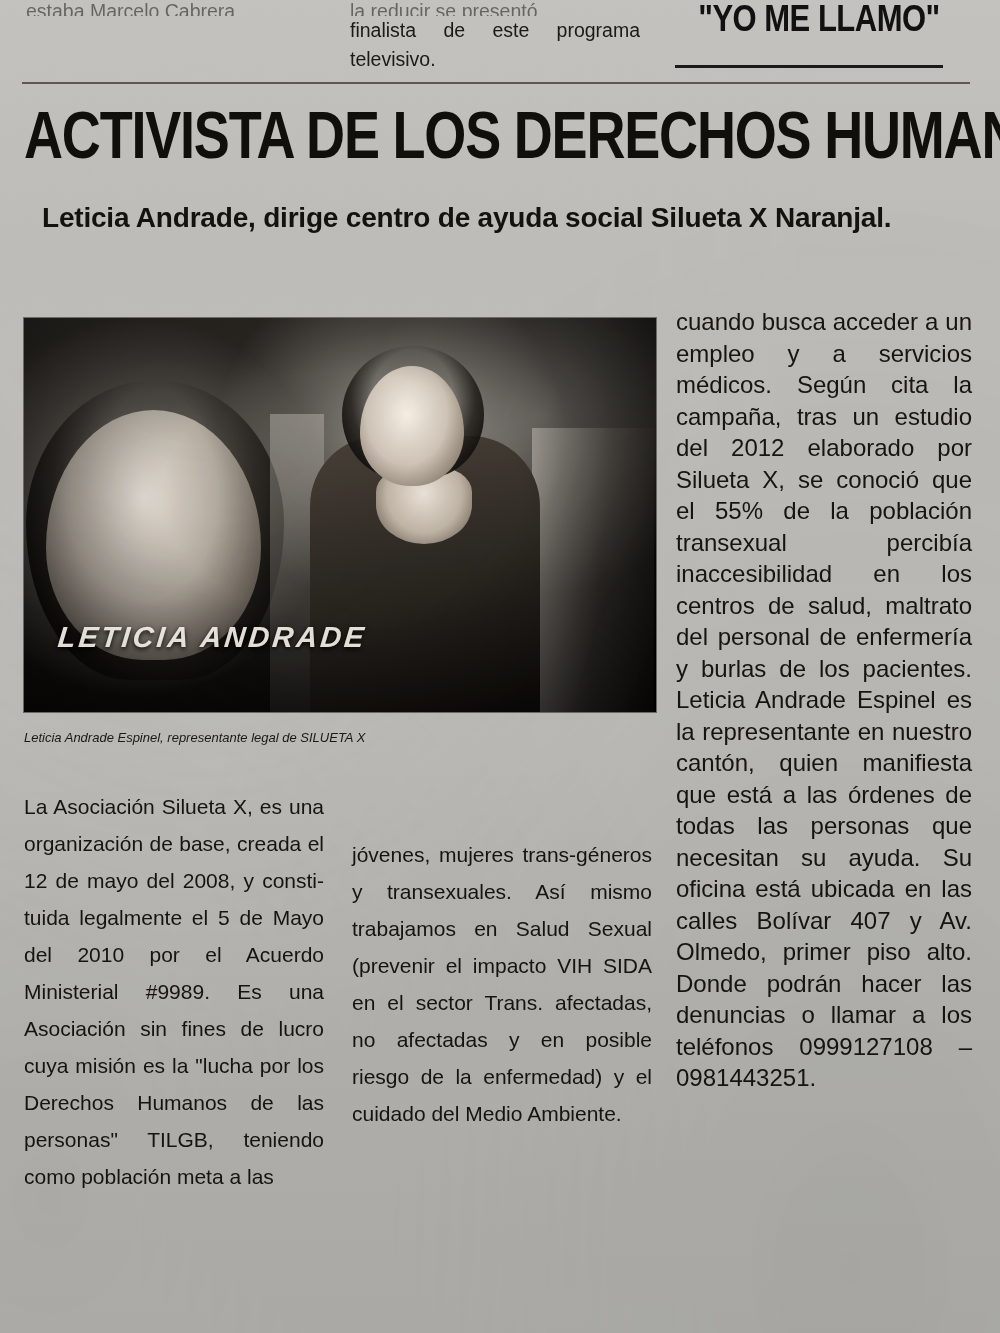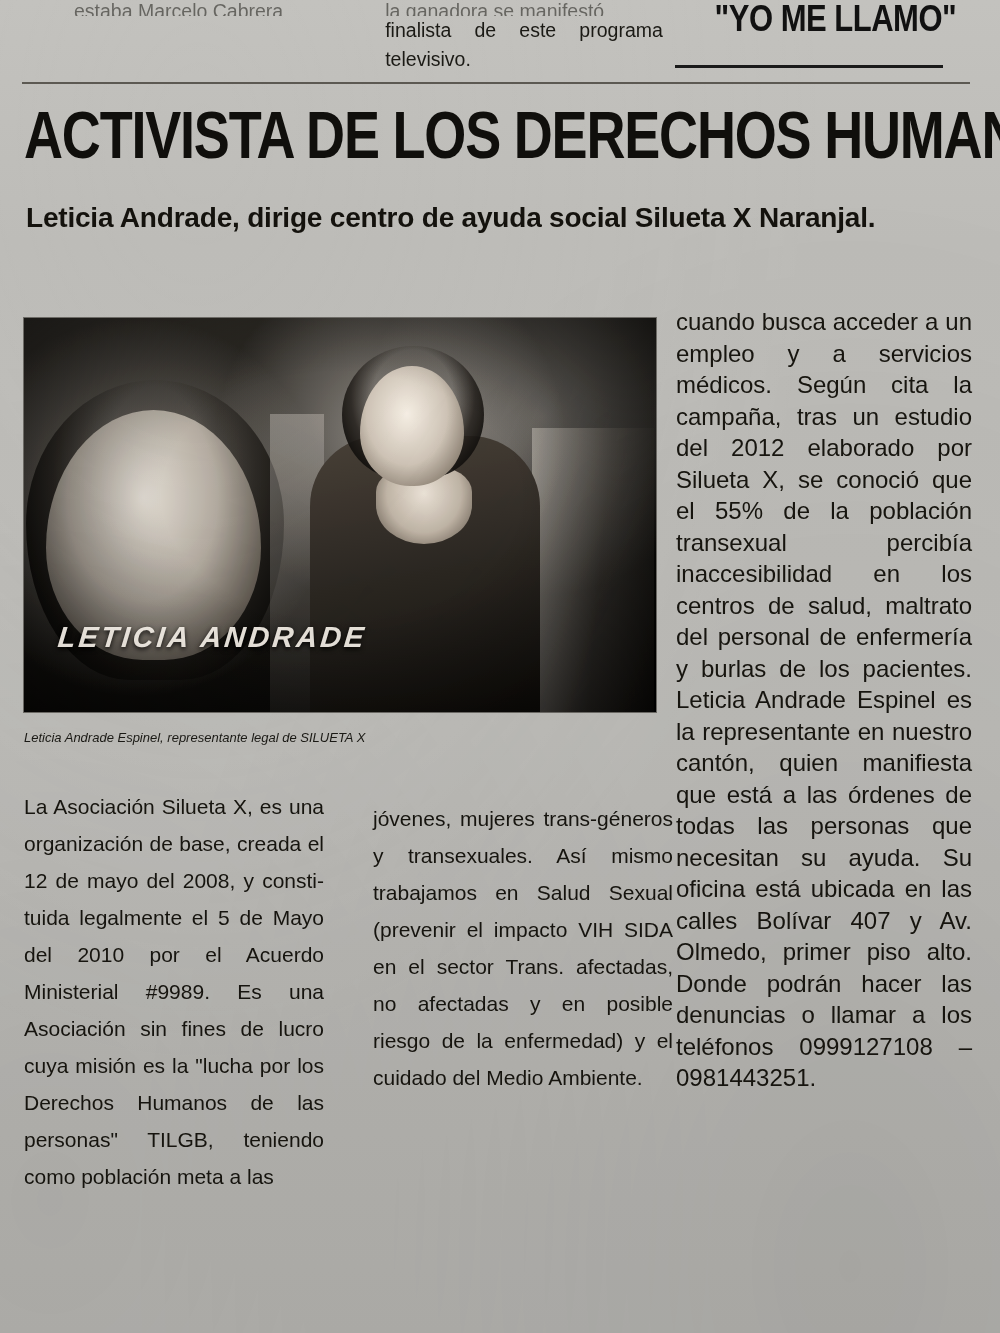--- a/index.html
+++ b/index.html
@@ -44,21 +44,21 @@
     display: flex;
     gap: 24px;
   }
   .topcol {
     font-size: 19.5px;
     line-height: 29px;
     text-align: justify;
     color: #1b1a15;
     overflow: hidden;
   }
-  .topcol.c1 { width: 300px; margin-left: 48px; }
+  .topcol.c1 { width: 300px; }
   .topcol.c2 { width: 290px; }
   .topcol.c3 {
     width: 300px;
     position: relative;
   }
   .clip-top {
     display: block;
     height: 16px;
     overflow: hidden;
     opacity: .55;
@@ -108,21 +108,21 @@
     line-height: 56px;
     letter-spacing: -1.2px;
     color: #100f0c;
     transform: scaleY(1.26) scaleX(1.02);
     transform-origin: top left;
     white-space: nowrap;
   }
   .subhead {
     position: absolute;
     top: 198px;
-    left: 26px;
+    left: 42px;
     width: 900px;
     font-weight: bold;
     font-size: 28px;
     line-height: 40px;
     color: #14120d;
     letter-spacing: -0.2px;
   }
 
   
   .photo-wrap {
@@ -263,41 +263,40 @@
     top: 788px;
     width: 300px;
     font-size: 21px;
     line-height: 37px;
     text-align: justify;
     color: #17150f;
   }
   .col-mid {
     position: absolute;
     left: 352px;
-    top: 800px;
+    top: 836px;
     width: 300px;
     font-size: 21px;
     line-height: 37px;
     text-align: justify;
     color: #17150f;
-    margin-left: 21px;
   }
   .col-left p, .col-mid p { margin: 0; }
 </style>
 </head>
 <body>
 
 <div class="page">
 
   <div class="topstrip">
     <div class="topcol c1">
       <span class="clip-top">estaba Marcelo Cabrera</span>
     </div>
     <div class="topcol c2">
-      <span class="clip-top">la ganadora se manifestó</span>
+      <span class="clip-top">la reducir se presentó</span>
       <span>finalista de este programa televisivo.</span>
     </div>
     <div class="topcol c3">
       <div class="yo-me-llamo">"YO ME LLAMO"</div>
     </div>
   </div>
 
   <div class="rule-under-yo"></div>
   <div class="rule-full"></div>
 

